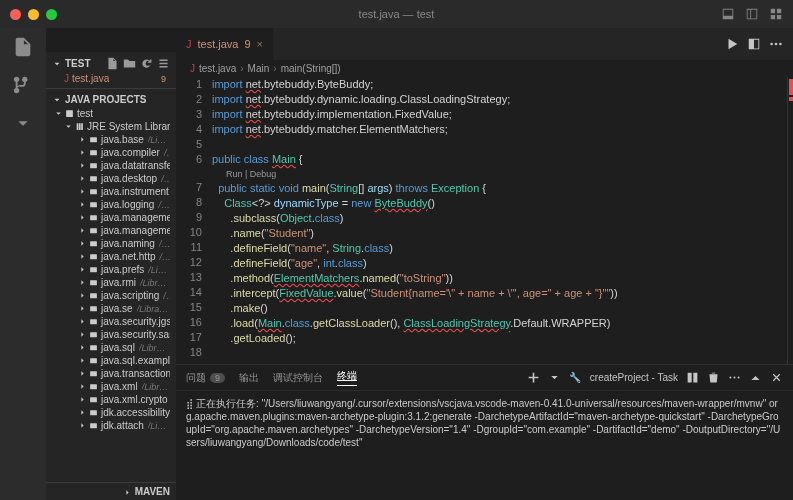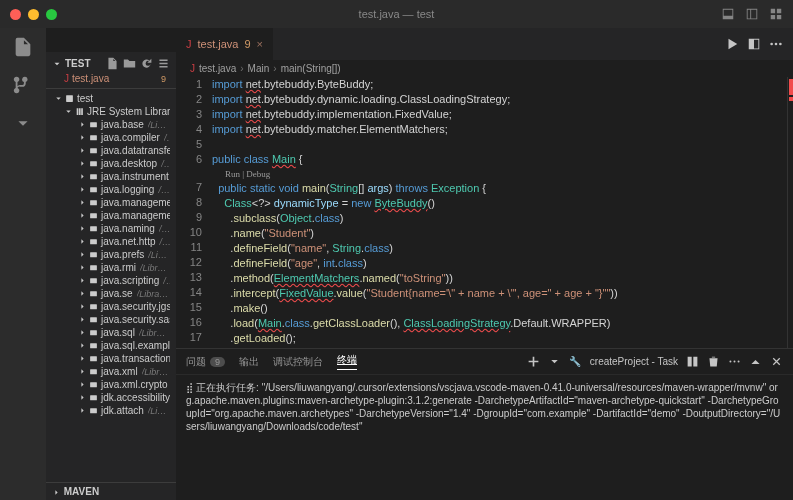--- a/index.html
+++ b/index.html
@@ -24,43 +24,43 @@
     .section-actions svg { width: 13px; height: 13px; opacity: 0.7; }
     .file-item { display: flex; align-items: center; padding: 1px 0 1px 12px; font-size: 10px; color: #ce9178; cursor: pointer; }
     .file-item .mod { margin-left: auto; margin-right: 4px; color: #d19a66; font-size: 9px; }
     .tree-item { display: flex; align-items: center; padding: 1px 0 1px 4px; font-size: 10px; color: #cccccc; white-space: nowrap; overflow: hidden; text-overflow: ellipsis; cursor: pointer; }
     .tree-item svg.chevron { width: 9px; height: 9px; margin-right: 2px; flex-shrink: 0; }
     .tree-item.root { color: #cccccc; padding-left: 2px; }
     .tree-item.jre { padding-left: 12px; color: #ccc; }
     .tree-item.pkg { padding-left: 26px; color: #ccc; }
     .tree-item .hint { color: #7a7a7a; font-style: italic; margin-left: 4px; font-size: 9px; overflow: hidden; text-overflow: ellipsis; }
     .pkg-icon { width: 9px; height: 9px; margin-right: 3px; flex-shrink: 0; }
-    .maven-header { font-size: 10px; font-weight: 600; padding: 3px 6px; border-top: 1px solid #3c3c3c; }
+    .maven-header { font-size: 10px; font-weight: 600; padding: 3px 6px; border-top: 1px solid #3c3c3c; text-align: right; }
     .editor-area { flex: 1; display: flex; flex-direction: column; background: #1e1e1e; overflow: hidden; }
     .tabbar { height: 32px; background: #252526; display: flex; align-items: stretch; }
     .tab { display: flex; align-items: center; padding: 0 10px; background: #1e1e1e; border-right: 1px solid #252526; font-size: 11px; color: #ce9178; gap: 6px; cursor: pointer; }
     .tab.inactive { background: #2d2d2d; color: #969696; }
     .tab .close { opacity: 0.7; }
     .tab-actions { margin-left: auto; display: flex; align-items: center; gap: 8px; padding-right: 10px; color: #c5c5c5; }
     .tab-actions svg { width: 14px; height: 14px; cursor: pointer; }
     .breadcrumbs { padding: 3px 14px; font-size: 10px; color: #a0a0a0; display: flex; gap: 4px; align-items: center; }
     .breadcrumbs .sep { opacity: 0.6; }
     .code-area { flex: 1; display: flex; overflow: hidden; font-family: Menlo, Consolas, monospace; font-size: 11px; line-height: 15px; position: relative; }
     .gutter { width: 36px; text-align: right; padding-right: 10px; color: #858585; user-select: none; }
     .code { flex: 1; white-space: pre; color: #d4d4d4; }
     .tk-kw { color: #569cd6; }
     .tk-type { color: #4ec9b0; }
     .tk-str { color: #ce9178; }
     .tk-fn { color: #dcdcaa; }
     .tk-par { color: #9cdcfe; }
     .tk-err { text-decoration: underline wavy #f14c4c; }
-    .codelens { color: #999; font-size: 9px; padding-left: 4px; font-family: Liberation Serif, serif; line-height: 13px; }
+    .codelens { color: #999; font-size: 9px; padding-left: 4px; font-family: Liberation Sans, sans-serif; line-height: 13px; }
     .minimap { width: 6px; background: #1e1e1e; border-left: 1px solid #333; position: relative; }
     .minimap .err { position: absolute; right: 0; width: 4px; height: 4px; background: #f14c4c; }
-    .panel { height: 152px; border-top: 1px solid #333; display: flex; flex-direction: column; background: #1e1e1e; }
+    .panel { height: 136px; border-top: 1px solid #333; display: flex; flex-direction: column; background: #1e1e1e; }
     .panel-tabs { display: flex; align-items: center; padding: 0 10px; height: 26px; gap: 14px; font-size: 10px; color: #969696; border-bottom: 1px solid #2a2a2a; }
     .panel-tab { cursor: pointer; display: flex; align-items: center; gap: 4px; }
     .panel-tab.active { color: #fff; border-bottom: 1px solid #fff; padding-bottom: 2px; text-decoration: underline; }
     .badge { background: #4d4d4d; border-radius: 8px; padding: 0 5px; font-size: 9px; }
     .panel-actions { margin-left: auto; display: flex; gap: 8px; align-items: center; color: #c5c5c5; }
     .panel-actions svg { width: 13px; height: 13px; cursor: pointer; }
     .terminal-body { flex: 1; padding: 6px 10px; font-family: Menlo, Consolas, monospace; font-size: 10px; line-height: 13px; color: #cccccc; overflow: hidden; }
     svg { fill: currentColor; }
     .sidebar-scroll { flex: 1; overflow-y: auto; overflow-x: hidden; }
     .sidebar-scroll::-webkit-scrollbar { width: 8px; }
@@ -127,20 +127,26 @@
       </div>
       <div class="file-item">
         <span style="color:#cc3e44;margin-right:3px">J</span>
         <span>test.java</span>
         <span class="mod">9</span>
       </div>
     </div>
 
     <div class="sidebar-scroll">
       <div class="sidebar-section" style="border-top:1px solid #3c3c3c">
+        <div class="section-header">
+          <svg viewBox="0 0 16 16">
+              <path d="M4 6l4 4 4-4z"></path>
+            </svg>
+          <span>JAVA PROJECTS</span>
+        </div>
         <div class="tree-item root">
           <svg class="chevron" viewBox="0 0 16 16">
               <path d="M4 6l4 4 4-4z"></path>
             </svg>
           <svg class="pkg-icon" viewBox="0 0 16 16" fill="#e8ab53">
               <rect x="2" y="2" width="12" height="12" rx="1"></rect>
             </svg>
           <span>test</span>
         </div>
         <div class="tree-item jre">

